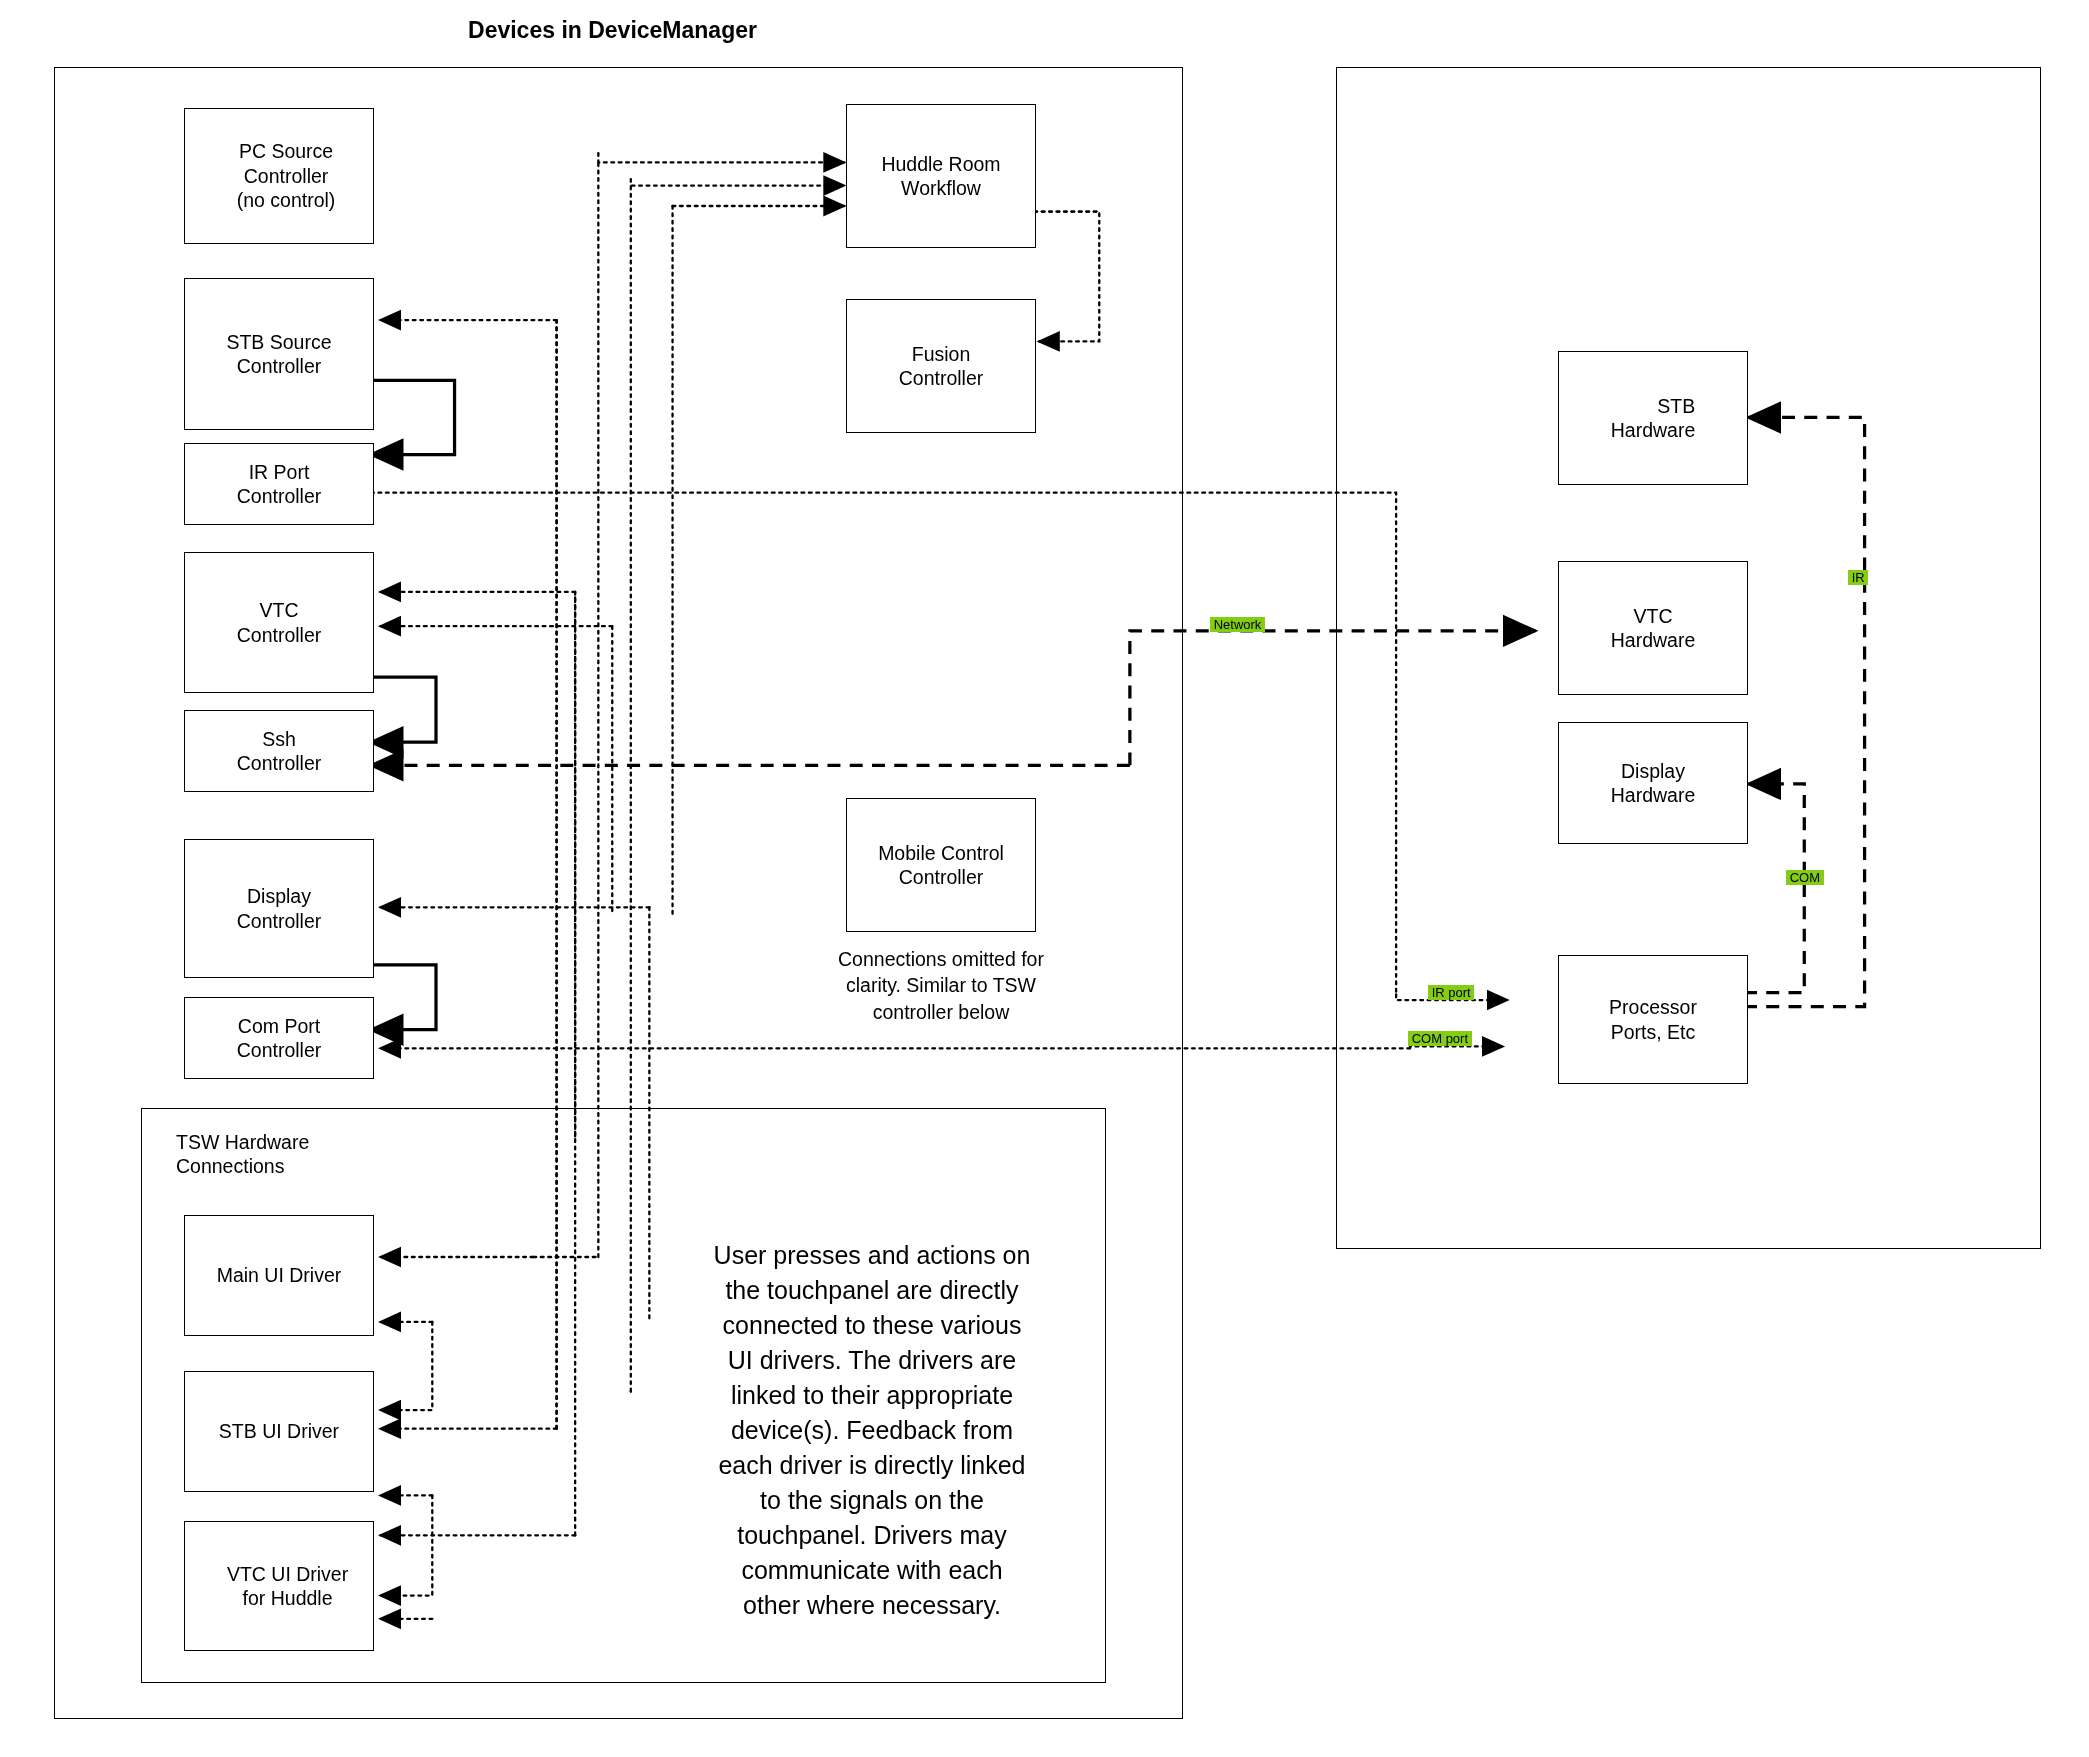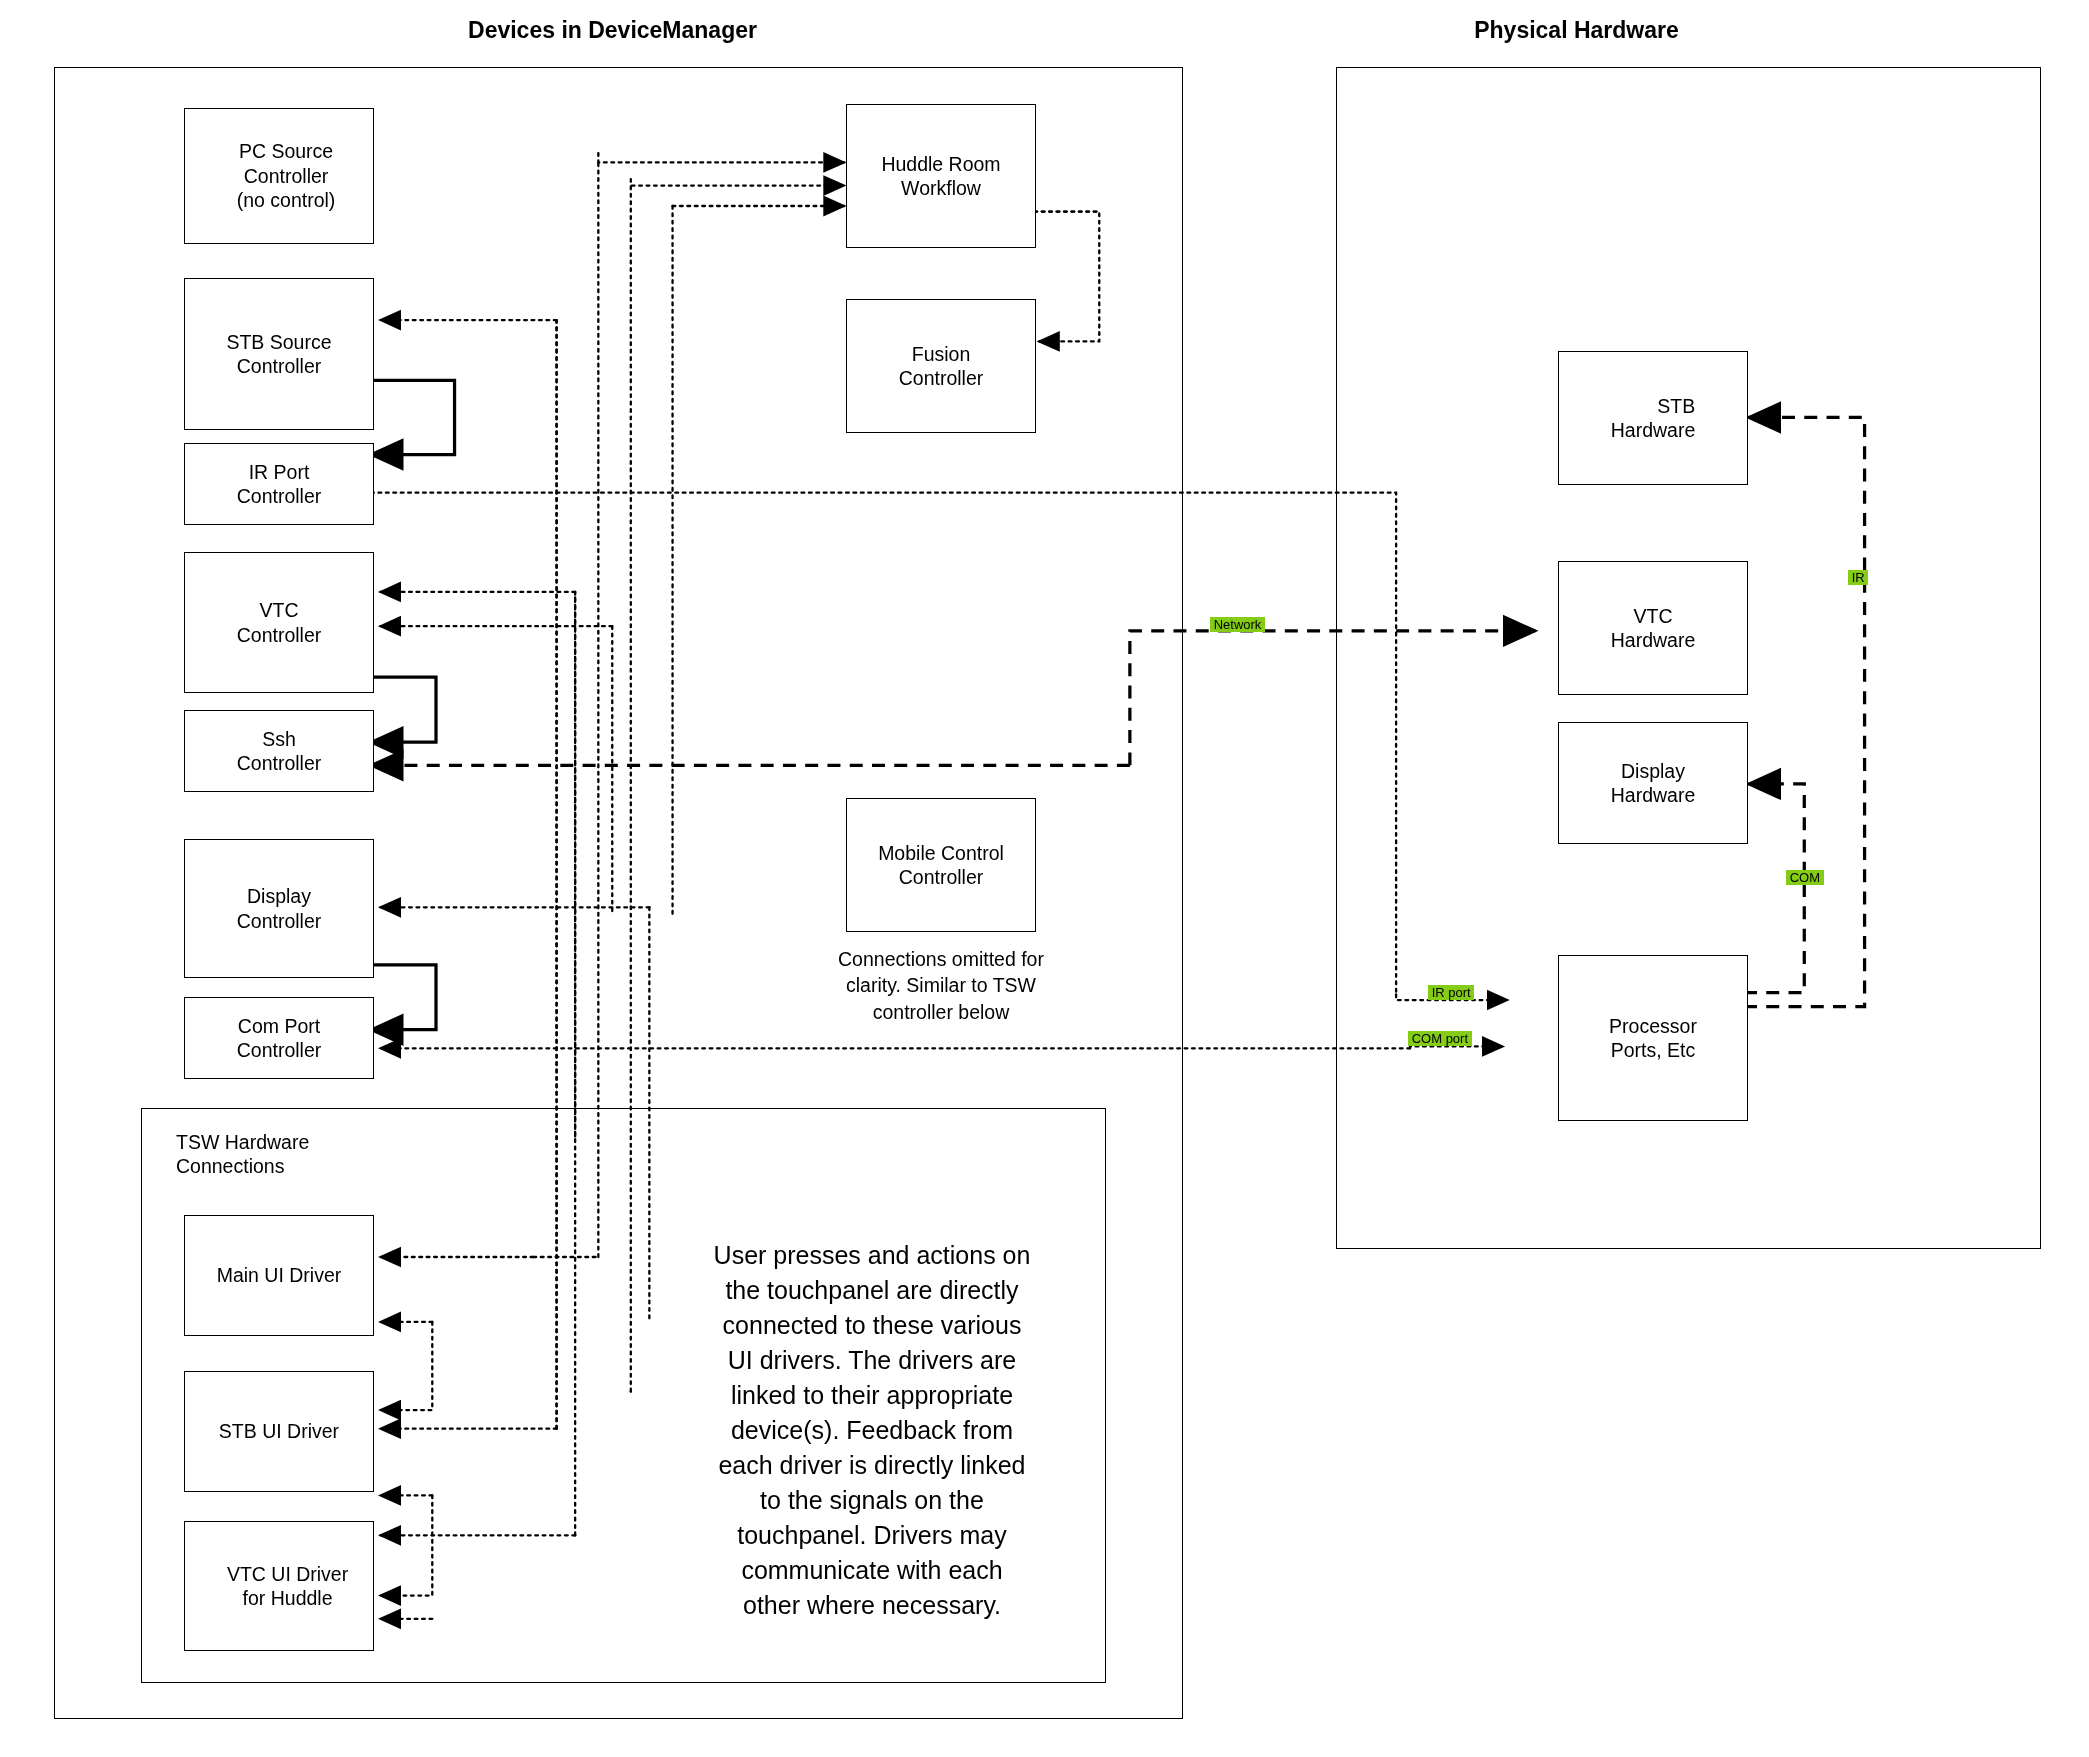--- a/index.html
+++ b/index.html
@@ -105,21 +105,20 @@
     stroke: #000000;
     stroke-width: 3.5;
   }
 </style>
 </head>
 <body>
 
 <div id="canvas">
 
   <div class="title" style="left:288px; top:16.7px; width:649px;">Devices in DeviceManager</div>
-  <div class="title" style="left:1252px; top:16.7px; width:649px;">Physical Hardware</div>
 
   <div class="panel" style="left:54px; top:67px; width:1129px; height:1652px;"></div>
   <div class="panel" style="left:1336px; top:67px; width:705px; height:1182px;"></div>
 
   <svg class="wires" viewBox="0 0 2253 1895">
     <defs>
       <marker id="arrDot" markerWidth="11" markerHeight="11" refX="9" refY="5.5" orient="auto">
         <path d="M0,1 L10,5.5 L0,10 z" fill="#000"></path>
       </marker>
       <marker id="arrDash" markerWidth="12" markerHeight="12" refX="10" refY="6" orient="auto">
@@ -253,21 +252,21 @@
 
   <div class="box" style="left:1558px; top:351px; width:190px; height:134px;text-align:right;">STB
 Hardware</div>
 
   <div class="box" style="left:1558px; top:561px; width:190px; height:134px;">VTC
 Hardware</div>
 
   <div class="box" style="left:1558px; top:722px; width:190px; height:122px;">Display
 Hardware</div>
 
-  <div class="box" style="left:1558px; top:955px; width:190px; height:166px;">Processor
+  <div class="box" style="left:1558px; top:955px; width:190px; height:129px;">Processor
 Ports, Etc</div>
 
   <div class="edge-label" style="left:1210px; top:617px;">Network</div>
   <div class="edge-label" style="left:1848px; top:570px;">IR</div>
   <div class="edge-label" style="left:1786px; top:870px;">COM</div>
   <div class="edge-label" style="left:1428px; top:985px;">IR port</div>
   <div class="edge-label" style="left:1408px; top:1031px;">COM port</div>
 
 </div>
 

